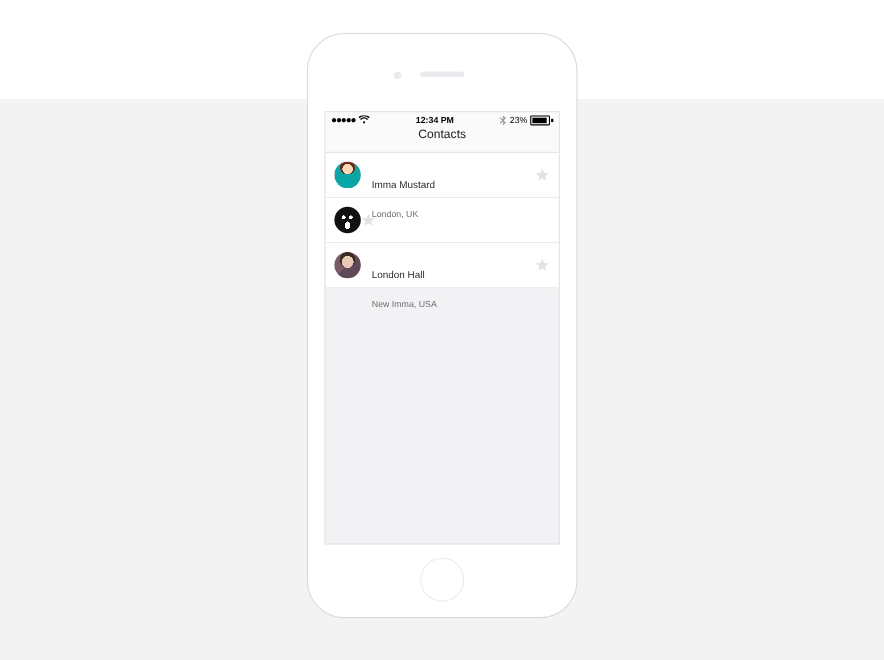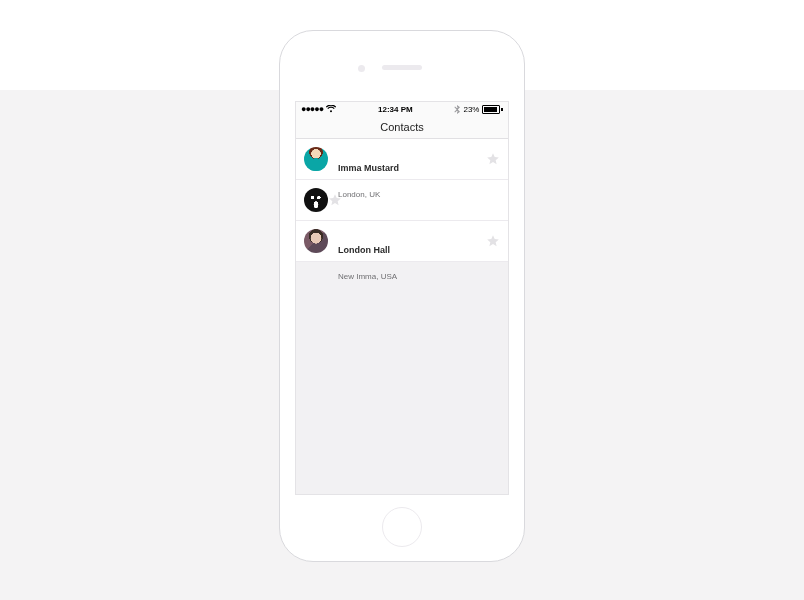--- a/index.html
+++ b/index.html
@@ -22,42 +22,42 @@
   .status-bar{height:14px;background:#fafafa;display:flex;align-items:center;
     justify-content:space-between;padding:0 5px;font-size:8px;color:#000;}
   .status-left,.status-right{display:flex;align-items:center;gap:3px;}
   .dots{letter-spacing:-1px;font-size:9px;line-height:1;}
   .wifi-icon svg,.bt-icon svg{display:block;}
   .batt{display:inline-flex;align-items:center;}
   .batt-body{width:16px;height:7px;border:1px solid #000;border-radius:1px;position:relative;}
   .batt-fill{position:absolute;top:1px;left:1px;bottom:1px;width:80%;background:#000;}
   .batt-tip{width:1.5px;height:3px;background:#000;margin-left:1px;}
   .nav-bar{height:22px;background:#fafafa;border-bottom:1px solid #e1e0e3;
-    display:flex;align-items:center;justify-content:center;font-size:11px;color:#222;}
+    display:flex;justify-content:center;font-size:11px;color:#222;}
   .list{background:#fff;}
   .row{display:flex;align-items:center;height:40px;padding:0 8px;
     border-bottom:1px solid #eceaee;}
   .avatar{width:24px;height:24px;border-radius:50%;flex:0 0 auto;position:relative;overflow:hidden;}
   .av-0{background:radial-gradient(circle at 50% 28%, #f7d8b9 0 22%, transparent 23%),
               radial-gradient(circle at 50% 22%, #6a2b18 0 30%, transparent 31%),
               linear-gradient(#0aa6a6,#0aa6a6);
         background-color:#e24b30;}
   .av-0::after{content:"";position:absolute;inset:0;background:
       radial-gradient(circle at 50% 85%, #0aa6a6 0 38%, transparent 39%);}
   .av-1{background:#111;}
   .av-1::before{content:"";position:absolute;inset:0;background:
       radial-gradient(circle at 35% 40%, #fff 0 8%, transparent 9%),
       radial-gradient(circle at 62% 40%, #fff 0 8%, transparent 9%),
       radial-gradient(ellipse at 50% 70%, #fff 0 14%, transparent 15%);}
   .av-2{background:linear-gradient(135deg,#7a5a66 0 50%,#5e4a58 50% 100%);}
   .av-2::before{content:"";position:absolute;inset:0;background:
       radial-gradient(circle at 50% 38%, #e9c9b6 0 28%, transparent 29%),
       radial-gradient(circle at 50% 30%, #3a2c24 0 34%, transparent 35%);}
   .info{flex:1 1 auto;margin-left:10px;line-height:1.15;}
-  .name{font-size:9px;font-weight:700;color:#2b2b2b;margin-top:44px;}
+  .name{font-size:9px;font-weight:400;color:#2b2b2b;margin-top:44px;}
   .loc{font-size:8px;color:#6f6f72;margin-top:16px;}
   .star{flex:0 0 auto;color:#e3e2e5;}
   .star svg{display:block;}
 </style>
 </head>
 <body>
 
 <div class="stage-band"></div>
 
 <div class="phone">

